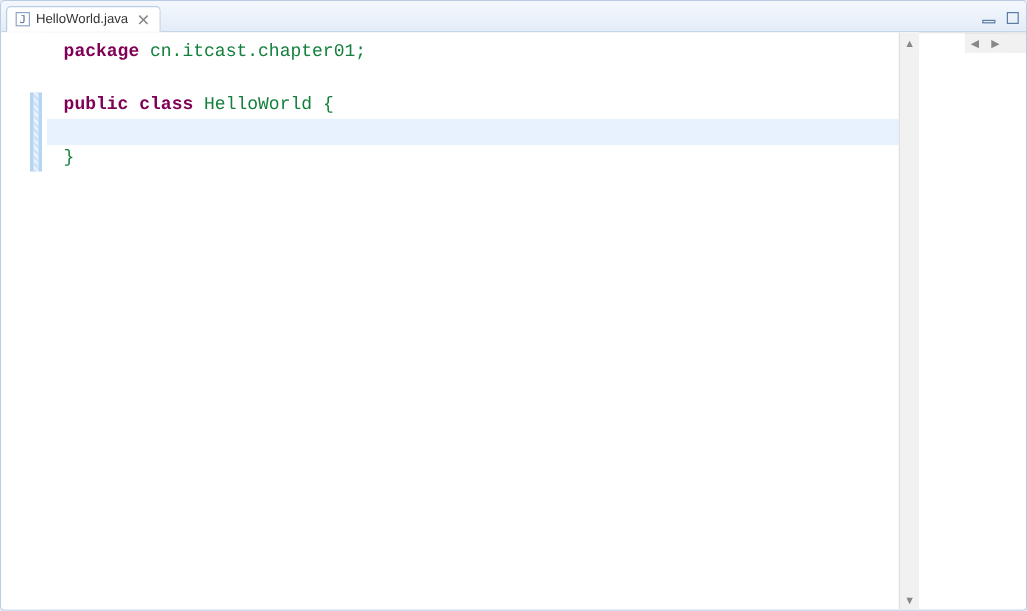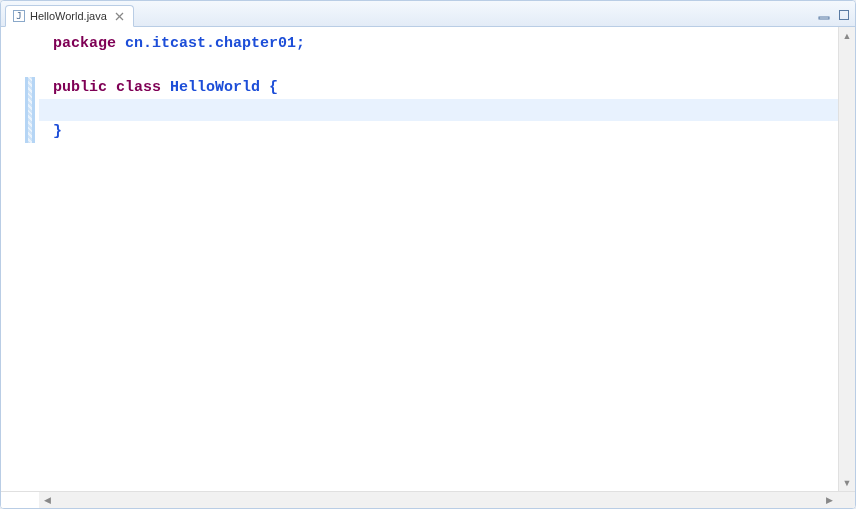--- a/index.html
+++ b/index.html
@@ -80,21 +80,21 @@
       height: 14px;
       display: inline-flex;
       align-items: center;
       justify-content: center;
       cursor: pointer;
       color: #4b6a91;
     }
     .editor-area {
       flex: 1;
       display: flex;
-      flex-direction: column;
+      flex-direction: row;
       position: relative;
       background: #fff;
     }
     .editor-body {
       flex: 1;
       display: flex;
       overflow: hidden;
     }
     .gutter {
       width: 38px;
@@ -127,21 +127,21 @@
     .code-line {
       height: 22px;
       padding-left: 14px;
       display: flex;
       align-items: center;
     }
     .highlight-line {
       background: #e8f2fe;
     }
     .kw { color: #7f0055; font-weight: bold; }
-    .pkg { color: #1d4ed8; font-weight: bold; }
+    .pkg { color: #15803d; }
     .vscroll {
       width: 17px;
       background: #f1f1f1;
       border-left: 1px solid #e0e0e0;
       position: relative;
     }
     .vscroll .arrow {
       width: 100%;
       height: 17px;
       display: flex;

